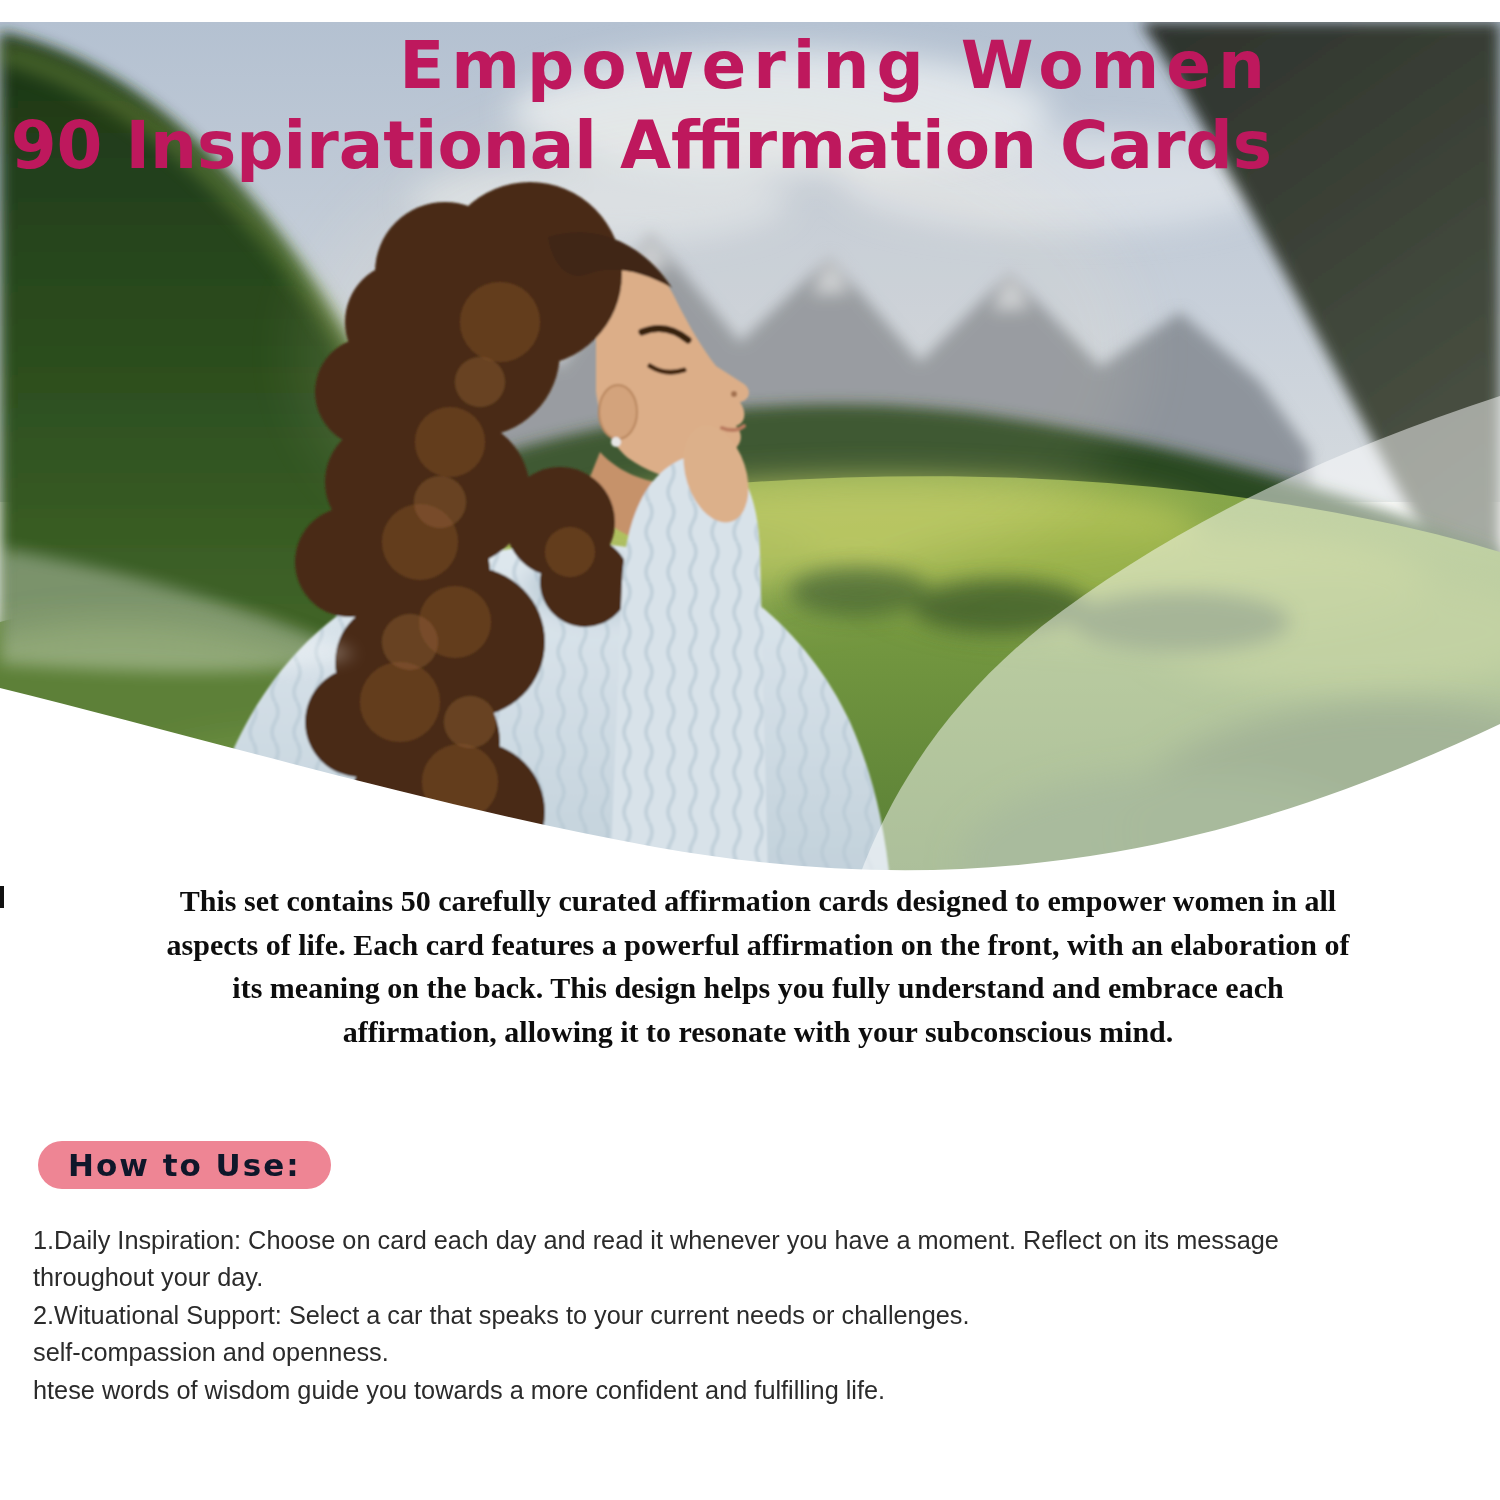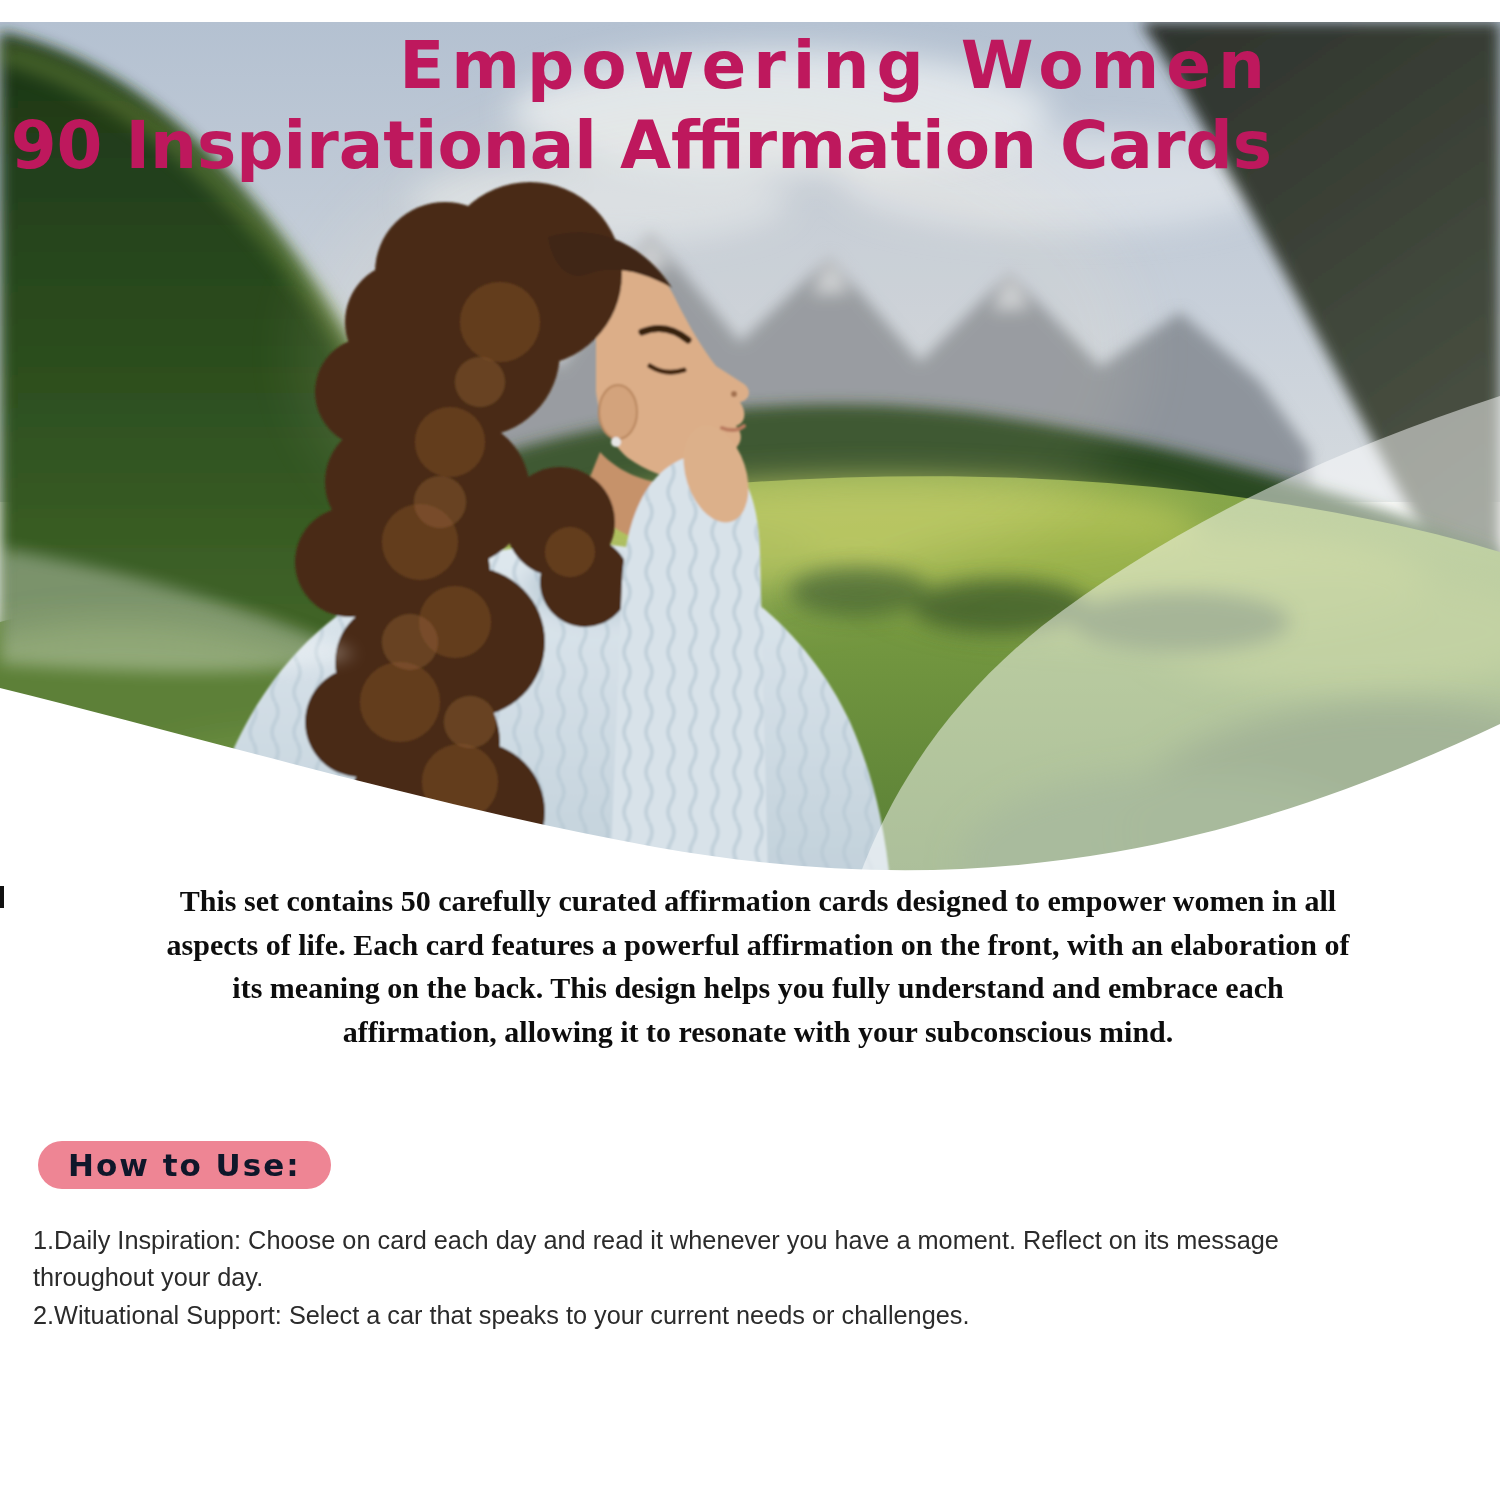--- a/index.html
+++ b/index.html
@@ -247,13 +247,15 @@
   </div>
 
 <div class="pill">
   <span>How to Use:</span>
 </div>
 
 <div class="instructions">
     <div class="line">1.Daily Inspiration: Choose on card each day and read it whenever you have a moment. Reflect on its message</div>
     <div class="line">throughout your day.</div>
     <div class="line">2.Wituational Support: Select a car that speaks to your current needs or challenges.</div>
+    <div class="line">self-compassion and openness.</div>
+    <div class="line">htese words of wisdom guide you towards a more confident and fulfilling life.</div>
   </div>
 
 </body></html>

